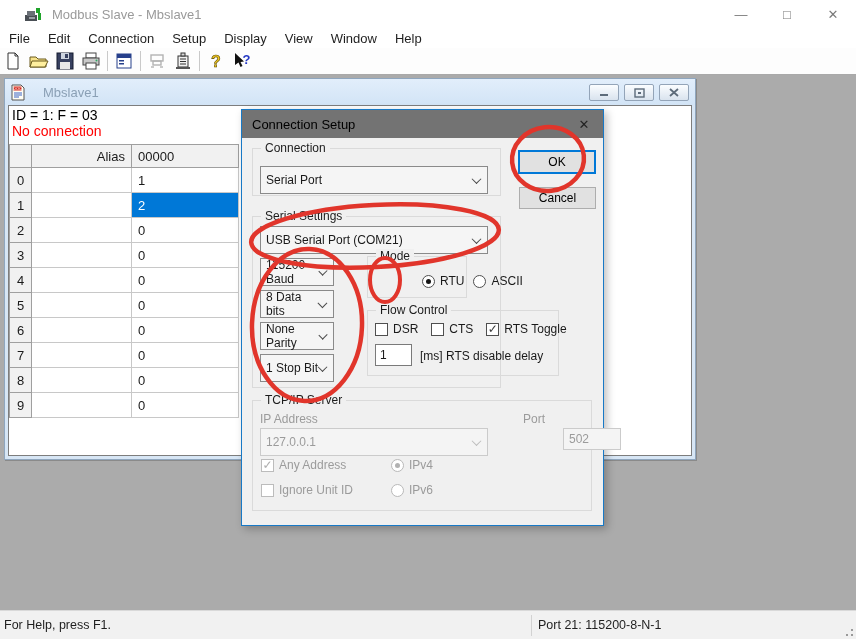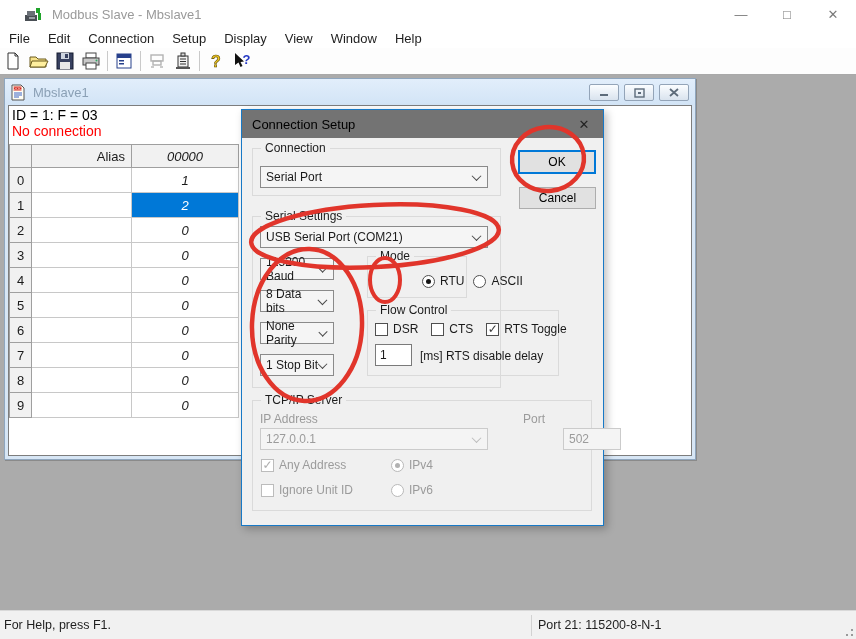--- a/index.html
+++ b/index.html
@@ -21,42 +21,42 @@
   
   .toolbar { position:absolute; left:0; top:48px; width:856px; height:27px; background:#fdfdfd; border-bottom:1px solid #a9a9a9; display:flex; align-items:center; }
   .tb-btn { width:26px; height:24px; display:flex; align-items:center; justify-content:center; }
   .tb-sep { width:1px; height:20px; background:#c9c9c9; margin:0 3px; }
   
   .mdi { position:absolute; left:0; top:75px; width:856px; height:535px; background:#ababab; }
   
   .child { position:absolute; left:4px; top:3px; width:692px; height:382px; background:#d7e6f5; border:1px solid #8fa6be; box-shadow:1px 1px 0 #8a8a8a; z-index:1; }
   .child-titlebar { position:absolute; left:0; top:0; right:0; height:26px; background:linear-gradient(#e2eefb,#d2e4f6); display:flex; align-items:center; }
   .child-titlebar .doc-icon { margin-left:6px; }
-  .child-titlebar .ctitle { margin-left:7px; color:#8ba0b5; font-size:13px; }
+  .child-titlebar .ctitle { margin-left:17px; color:#8ba0b5; font-size:13px; }
   .child-controls { position:absolute; right:6px; top:5px; display:flex; gap:5px; }
   .cw-btn { width:30px; height:17px; border:1px solid #93a4b8; border-radius:2px; background:linear-gradient(#fbfdff,#d9e3ee); display:flex; align-items:center; justify-content:center; }
   .child-content { position:absolute; left:3px; top:26px; right:3px; bottom:3px; background:#ffffff; border:1px solid #7d7d7d; overflow:hidden; }
   .doc-head1 { position:absolute; left:3px; top:1px; font-size:14px; color:#000; }
   .doc-head2 { position:absolute; left:3px; top:17px; font-size:14px; color:var(--alert,#ff0000); }
   
   .reg-table { position:absolute; left:0; top:38px; border-collapse:collapse; font-size:13px; }
   .reg-table td { border:1px solid #c8c8c8; background:#ffffff; height:25px; padding:0 6px; }
   .reg-table .hdr td { background:#f1f1f1; border:1px solid #9f9f9f; height:23px; text-align:right; }
   .reg-table td.rowhdr { background:#f1f1f1; border:1px solid #9f9f9f; width:22px; text-align:center; padding:0; }
   .reg-table td.alias { width:100px; text-align:right; }
-  .reg-table td.val { width:107px; text-align:center;font-style:italic; }
+  .reg-table td.val { width:107px; text-align:left; }
   .reg-table td.sel { background:var(--accent,#0078d7); color:#ffffff; }
   
   .dialog { position:absolute; left:241px; top:34px; width:363px; height:417px; background:#f0f0f0; border:1px solid #1879c6; box-shadow:3px 3px 8px rgba(0,0,0,0.25); z-index:10; }
   .dlg-titlebar { position:absolute; left:0; top:0; right:0; height:28px; background:#737373; display:flex; align-items:center; }
   .dlg-titlebar .dtitle { margin-left:10px; font-size:13px; color:#000; }
   .dlg-close { position:absolute; right:10px; top:5px; width:18px; height:18px; display:flex; align-items:center; justify-content:center; color:#222; font-size:13px; }
   .group { position:absolute; border:1px solid #dadada; }
   .glabel { position:absolute; top:-8px; left:8px; background:#f0f0f0; padding:0 4px; font-size:12px; color:#1c1c1c; white-space:nowrap; }
-  .combo { position:absolute; height:22px; background:#f5f5f5; border:1px solid #8a8a8a; display:flex; align-items:center; justify-content:space-between; padding:0 7px 0 5px; font-size:12px; color:#1a1a1a; }
+  .combo { position:absolute; height:28px; background:#f5f5f5; border:1px solid #8a8a8a; display:flex; align-items:center; justify-content:space-between; padding:0 7px 0 5px; font-size:12px; color:#1a1a1a; }
   .chev { width:7px; height:7px; border-right:1.6px solid #4a4a4a; border-bottom:1.6px solid #4a4a4a; transform:rotate(45deg) translate(-1px,-1px); }
   .combo.dis { background:#f4f4f4; border-color:#cbcbcb; color:#9b9b9b; }
   .combo.dis .chev { border-color:#bdbdbd; }
   .btn { position:absolute; background:#e1e1e1; border:1px solid #adadad; display:flex; align-items:center; justify-content:center; font-size:12px; color:#000; }
   .btn.default { border:2px solid var(--accent,#0078d7); }
   .radio { width:13px; height:13px; border-radius:50%; border:1px solid #4f4f4f; background:#fff; position:relative; flex:none; }
   .radio.on::after { content:""; position:absolute; inset:3px; border-radius:50%; background:#161616; }
   .radio.dis { border-color:#b9b9b9; }
   .radio.dis.on::after { background:#b2b2b2; }
   .cb { width:13px; height:13px; border:1px solid #4f4f4f; background:#fff; display:flex; align-items:center; justify-content:center; font-size:12px; line-height:1; color:#3d3d3d; flex:none; }

